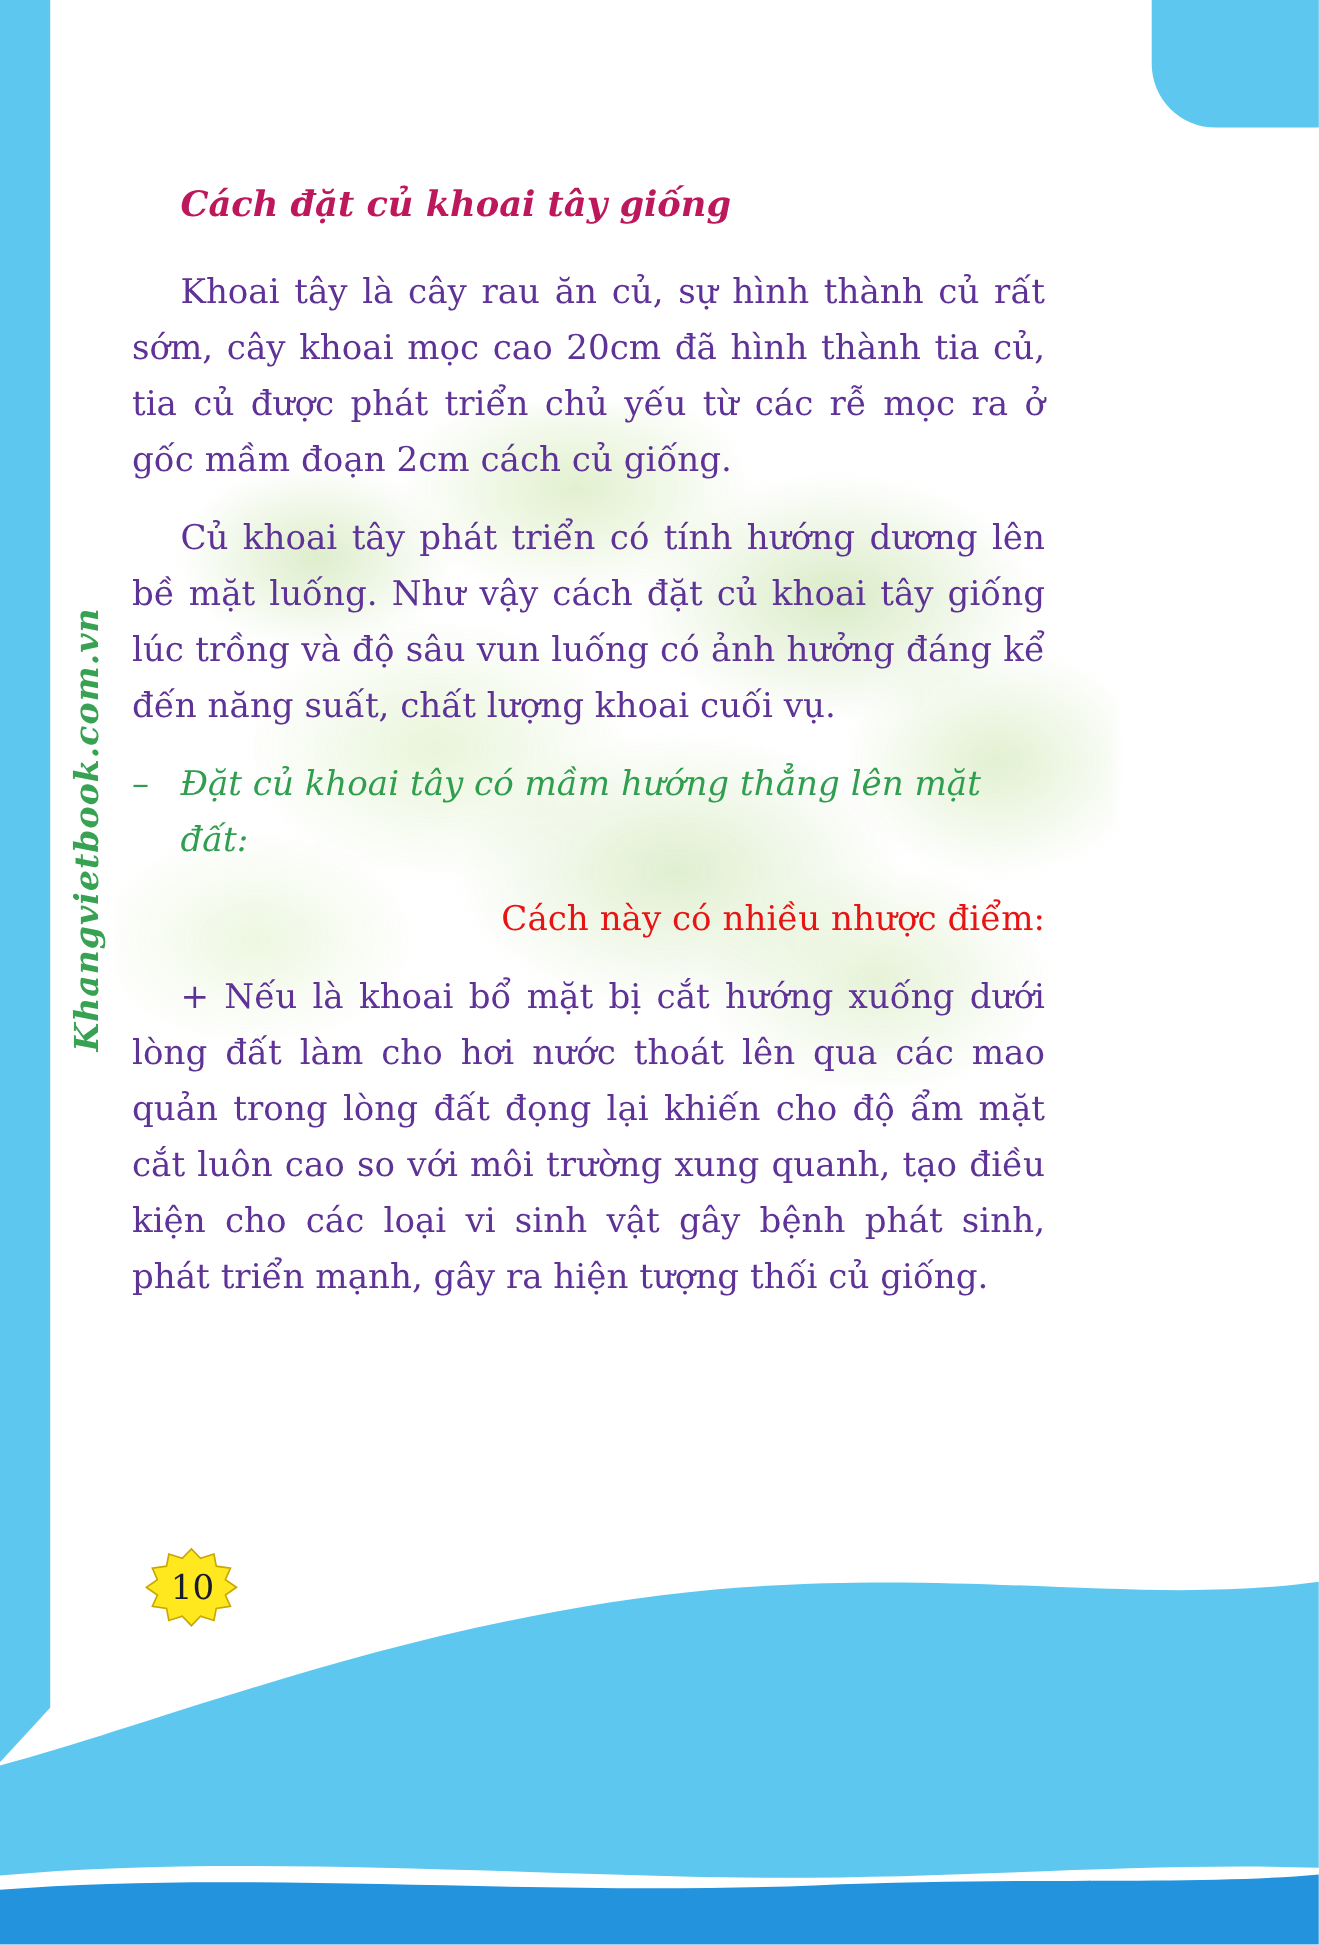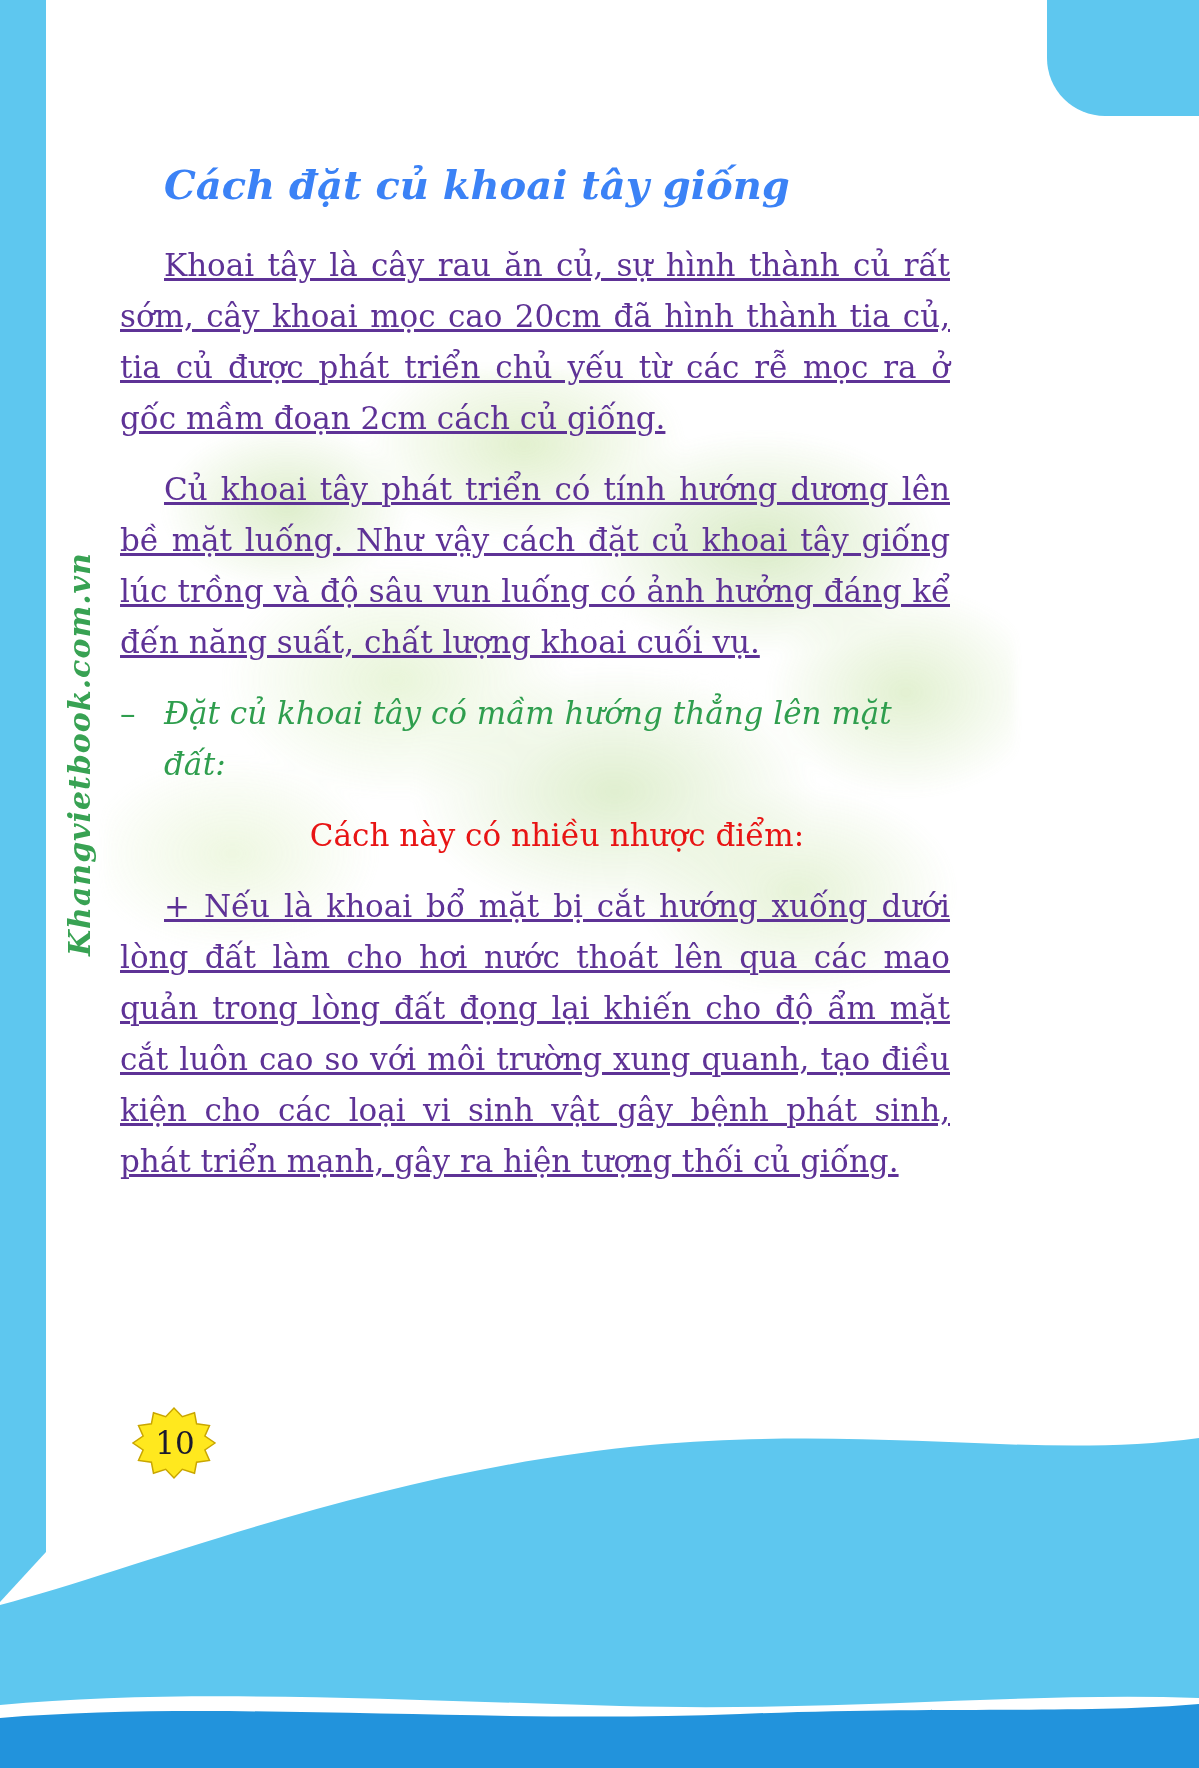--- a/index.html
+++ b/index.html
@@ -54,51 +54,50 @@
   .content {
     position:absolute; left:120px; top:162px;
     width:830px;
     z-index:2;
     color:#5e3296;
     font-size:31px;
     line-height:51px;
     text-align:justify;
   }
   .title {
-    color:#3b82f6;
+    color:#be185d;
     font-weight:bold;
     font-style:italic;
-    font-size:40px;
+    font-size:32px;
     line-height:46px;
     margin-left:44px;
     margin-bottom:32px;
     text-align:left;
   }
   p.body {
     text-indent:44px;
     margin-bottom:20px;
-    text-decoration:underline;
   }
   .bullet {
     position:relative;
     color:#2f9e4e;
     font-style:italic;
     padding-left:44px;
     margin-bottom:20px;
     text-align:left;
   }
   .bullet .dash {
     position:absolute; left:0; top:0;
     font-style:normal;
   }
   .red-line {
     color:#e81414;
     text-indent:44px;
     margin-bottom:20px;
-    text-align:center;
+    text-align:right;
   }
 
   
   .watermark {
     position:absolute; left:62px; top:956px;
     transform:rotate(-90deg);
     transform-origin:0 0;
     white-space:nowrap;
     font-family:"DejaVu Serif", serif;
     font-style:italic;

